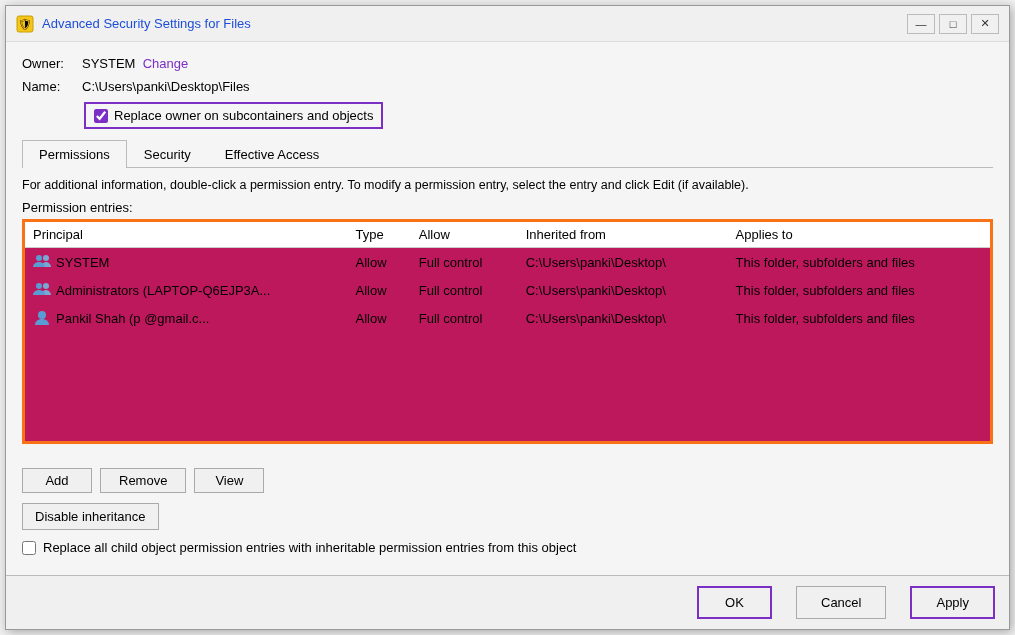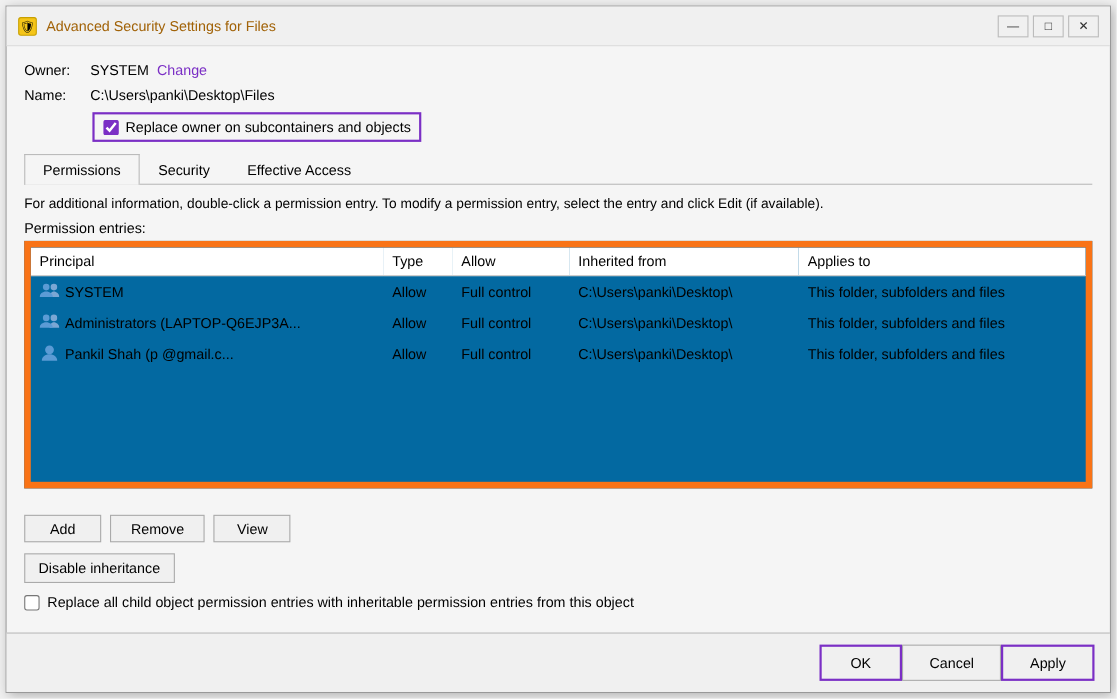--- a/index.html
+++ b/index.html
@@ -35,21 +35,21 @@
     .title-bar-icon {
       width: 18px;
       height: 18px;
       margin-right: 8px;
       flex-shrink: 0;
     }
     .title-bar-text {
       flex: 1;
       font-size: 13px;
       font-weight: normal;
-      color: #a16207;
+      color: #1d4ed8;
     }
     .title-bar-controls {
       display: flex;
       gap: 4px;
     }
     .title-bar-btn {
       width: 28px;
       height: 20px;
       background: #f0f0f0;
       border: 1px solid #bbb;
@@ -134,24 +134,24 @@
       color: #000;
       margin-bottom: 8px;
       flex-shrink: 0;
     }
     .perm-entries-label {
       font-size: 13px;
       margin-bottom: 4px;
       flex-shrink: 0;
     }
     .permission-table {
-      border: 6px solid #f97316;
+      border: 3px solid #f97316;
       flex: 1;
       overflow: auto;
-      background: #0369a1;
+      background: #be185d;
       margin-bottom: 24px;
     }
     table {
       width: 100%;
       border-collapse: collapse;
     }
     thead th {
       text-align: left;
       padding: 5px 8px;
       font-weight: normal;
@@ -212,21 +212,21 @@
       margin-right: 7px;
       width: 14px;
       height: 14px;
     }
 
     .footer {
       border-top: 1px solid #bbb;
       padding: 10px 14px;
       display: flex;
       justify-content: flex-end;
-      gap: 0;
+      gap: 24px;
       background: #f0f0f0;
       flex-shrink: 0;
     }
     .footer-btn {
       padding: 7px 24px;
       font-size: 13px;
       background: #f0f0f0;
       border: 1px solid #aaa;
       cursor: pointer;
       min-width: 75px;

